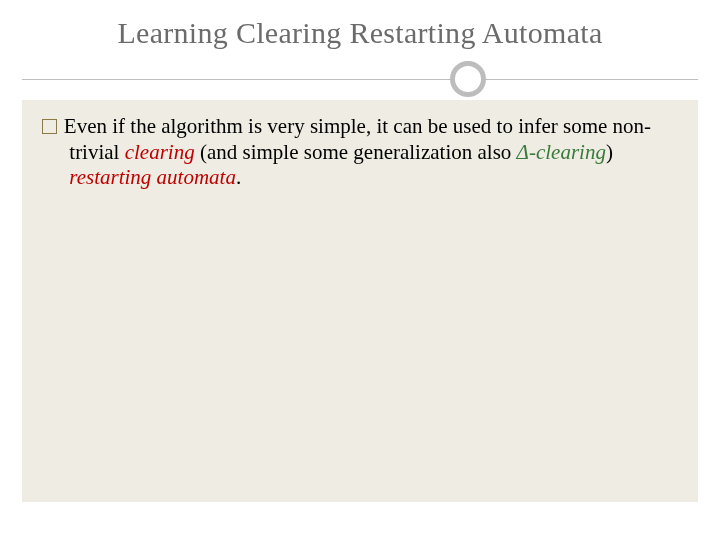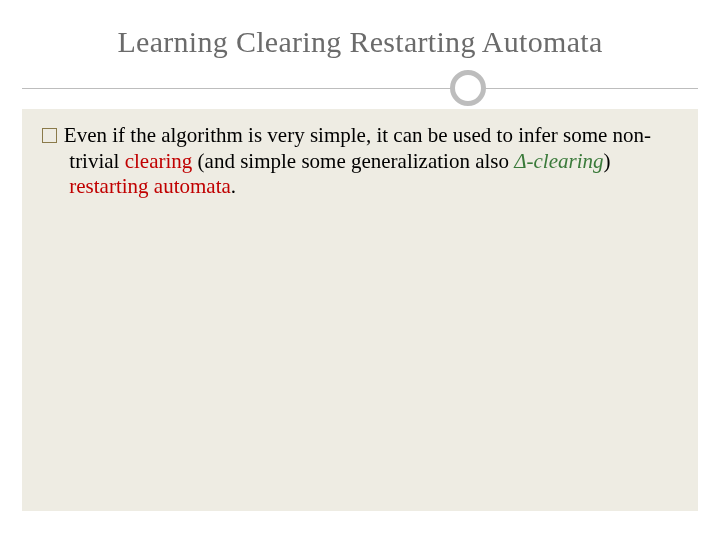--- a/index.html
+++ b/index.html
@@ -12,21 +12,21 @@
   }
   .slide {
     position: relative;
     width: 720px;
     height: 540px;
     box-sizing: border-box;
   }
   .title-area {
     width: 100%;
     text-align: center;
-    padding-top: 25px;
+    padding-top: 16px;
     padding-bottom: 14px;
   }
   .title {
     font-size: 30px;
     font-weight: 400;
     color: #6b6b6b;
     letter-spacing: 0.3px;
   }
   .divider {
     position: relative;
@@ -69,21 +69,21 @@
   }
   .bullet {
     display: inline-block;
     width: 0.72em;
     height: 0.72em;
     border: 1.6px solid #8a7a4a;
     vertical-align: -1px;
     margin-right: 0.32em;
     box-sizing: border-box;
   }
-  .hl-red { color: #c00000; }
+  .hl-red { color: #c00000; font-style: italic; }
   .hl-green { color: #3a7a3a; }
   .hl-i { font-style: italic; }
 </style>
 </head>
 <body>
 
 <div class="slide">
 
   <div class="title-area">
     <div class="title">Learning Clearing Restarting Automata</div>

